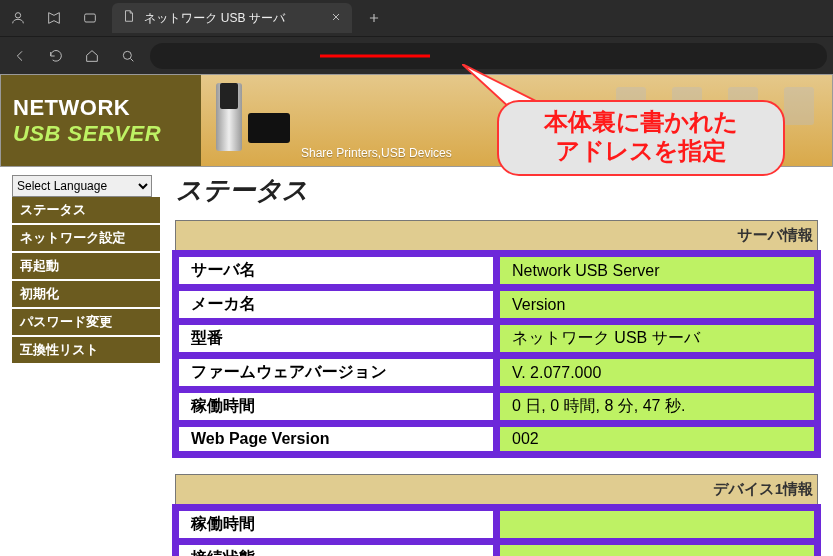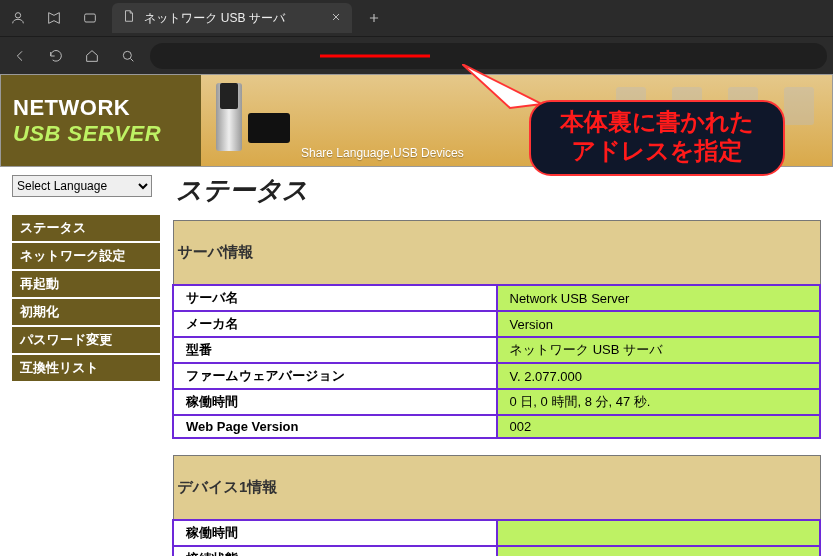--- a/index.html
+++ b/index.html
@@ -30,36 +30,36 @@
   .b-line2 { color: #bef264; font-weight: bold; font-size: 22px; letter-spacing: 0.5px; font-style: italic; }
   .banner-center { position: absolute; left: 215px; top: 8px; display: flex; align-items: flex-end; gap: 6px; }
   .dev-tall { width: 26px; height: 68px; background: linear-gradient(to right, #999, #eee, #999); border-radius: 3px; position: relative; }
   .dev-tall::before { content: ""; position: absolute; top: 0; left: 4px; right: 4px; height: 26px; background: #222; border-radius: 2px; }
   .dev-box { width: 42px; height: 30px; background: #111; border-radius: 3px; align-self: flex-end; margin-bottom: 8px; }
   .banner-sub { position: absolute; left: 300px; bottom: 6px; color: #fff; font-size: 12px; text-shadow: 0 1px 1px rgba(0,0,0,0.3); }
   .banner-icons { position: absolute; right: 18px; top: 12px; display: flex; gap: 26px; }
   .b-ico { width: 30px; height: 38px; background: #bbb; border-radius: 3px; opacity: 0.4; }
 
   
-  .callout-box { position: absolute; right: 48px; top: 26px; width: 256px; background: #0f172a; border: 2px solid #ff3333; border-radius: 22px; padding: 6px 14px 8px; text-align: center; z-index: 50; }
+  .callout-box { position: absolute; right: 48px; top: 26px; width: 288px; background: #e5e5e5; border: 2px solid #ff3333; border-radius: 22px; padding: 6px 14px 8px; text-align: center; z-index: 50; }
   .callout-box .c-line { color: #ff1a1a; font-size: 24px; font-weight: 600; line-height: 1.2; }
   .callout-pointer { position: absolute; z-index: 49; }
 
   
   .content { display: flex; padding: 0; margin: 0; }
   .sidebar { width: 166px; background: #fff; padding: 8px 6px 0 12px; border-right: 0; }
-  .lang-sel { width: 140px; font-size: 12px; height: 22px; margin-bottom: 18px; background: #efefef; border: 1px solid #888; }
+  .lang-sel { width: 140px; font-size: 12px; height: 22px; background: #efefef; border: 1px solid #888; }
   .menu-item { background: #6b5b1f; color: #fff; font-weight: bold; font-size: 13px; padding: 4px 8px; margin-bottom: 2px; cursor: pointer; }
 
   .main { flex: 1; padding: 4px 12px 0 6px; }
   .page-title { font-size: 26px; font-weight: bold; font-style: italic; color: #222; margin: 2px 0 12px 4px; }
 
   table.info { width: 100%; border-collapse: collapse; margin-bottom: 16px; table-layout: fixed; }
-  table.info th.section { background: #e0cc90; color: #333; font-weight: bold; text-align: left; font-size: 15px; padding: 22px 4px; border: 1px solid #777; }
-  table.info td { border: 2px solid #6d28d9; font-size: 13px; padding: 3px 12px; height: 22px; }
+  table.info th.section { background: #e0cc90; color: #333; font-weight: bold; text-align: right; font-size: 15px; padding: 5px 4px; border: 1px solid #777; }
+  table.info td { border: 7px solid #6d28d9; font-size: 16px; padding: 3px 12px; height: 22px; }
   table.info td.k { width: 200px; font-weight: bold; background: #fff; }
   table.info td.v { background: #bef264; }
 </style>
 </head>
 <body>
 
 <div class="browser">
   <div class="tabs-row">
     <div class="chrome-btn">
       <svg viewBox="0 0 24 24">
@@ -137,21 +137,21 @@
 
   <div class="banner">
     <div class="banner-left">
       <div class="b-line1">NETWORK</div>
       <div class="b-line2">USB SERVER</div>
     </div>
     <div class="banner-center">
       <div class="dev-tall"></div>
       <div class="dev-box"></div>
     </div>
-    <div class="banner-sub">Share Language,USB Devices</div>
+    <div class="banner-sub">Share Printers,USB Devices</div>
     <div class="banner-icons">
       <div class="b-ico"></div>
       <div class="b-ico"></div>
       <div class="b-ico"></div>
       <div class="b-ico"></div>
     </div>
   </div>
 
   <div class="content">
     <div class="sidebar">

